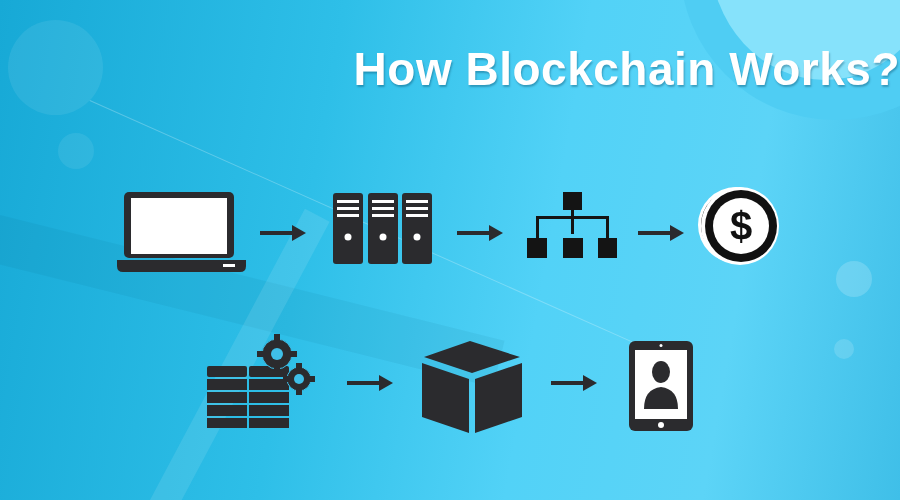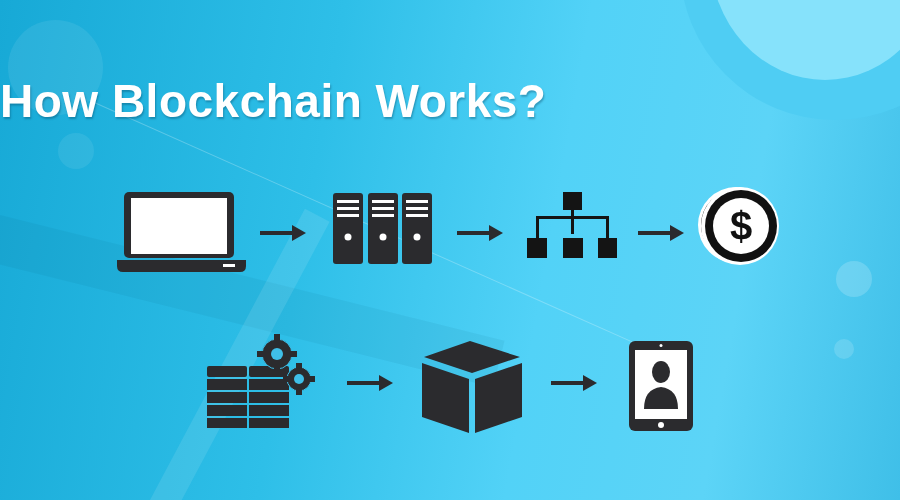--- a/index.html
+++ b/index.html
@@ -6,23 +6,23 @@
   body { width:900px; height:500px; overflow:hidden; position:relative;
          font-family:"Liberation Sans", sans-serif; }
   .bg { position:absolute; inset:0;
         background: linear-gradient(100deg, #17a9d6 0%, #2ebfe8 35%, #52d2f7 60%, #5cd4f7 80%, #3fbfe8 100%); overflow:hidden; }
   .bubble { position:absolute; border-radius:50%; background:rgba(255,255,255,0.08); }
   .arc1 { position:absolute; right:-90px; top:-190px; width:310px; height:310px; border-radius:50%;
           background:#4fcdf3; }
   .arc2 { position:absolute; right:-40px; top:-170px; width:230px; height:250px; border-radius:50%;
           background:#86e2fb; }
   .streak { position:absolute; background:rgba(255,255,255,0.10); transform-origin:left top; }
-  .title { position:absolute; left:0; right:0; top:42px; text-align:left; color:#fff;
+  .title { position:absolute; left:0; right:0; top:42px; text-align:right; color:#fff;
            font-weight:bold; font-size:46px; letter-spacing:0.5px;
-           text-shadow: 1px 2px 2px rgba(0,60,90,0.35); margin-top: 32px; }
+           text-shadow: 1px 2px 2px rgba(0,60,90,0.35); }
   .icon { position:absolute; }
   .arrow { position:absolute; }
   .watermark { position:absolute; left:730px; top:477px; font-size:7px; color:rgba(255,255,255,0.35); letter-spacing:1px; }
 </style>
 </head>
 <body>
 
 <div class="bg">
   <div class="arc1"></div>
   <div class="arc2"></div>

